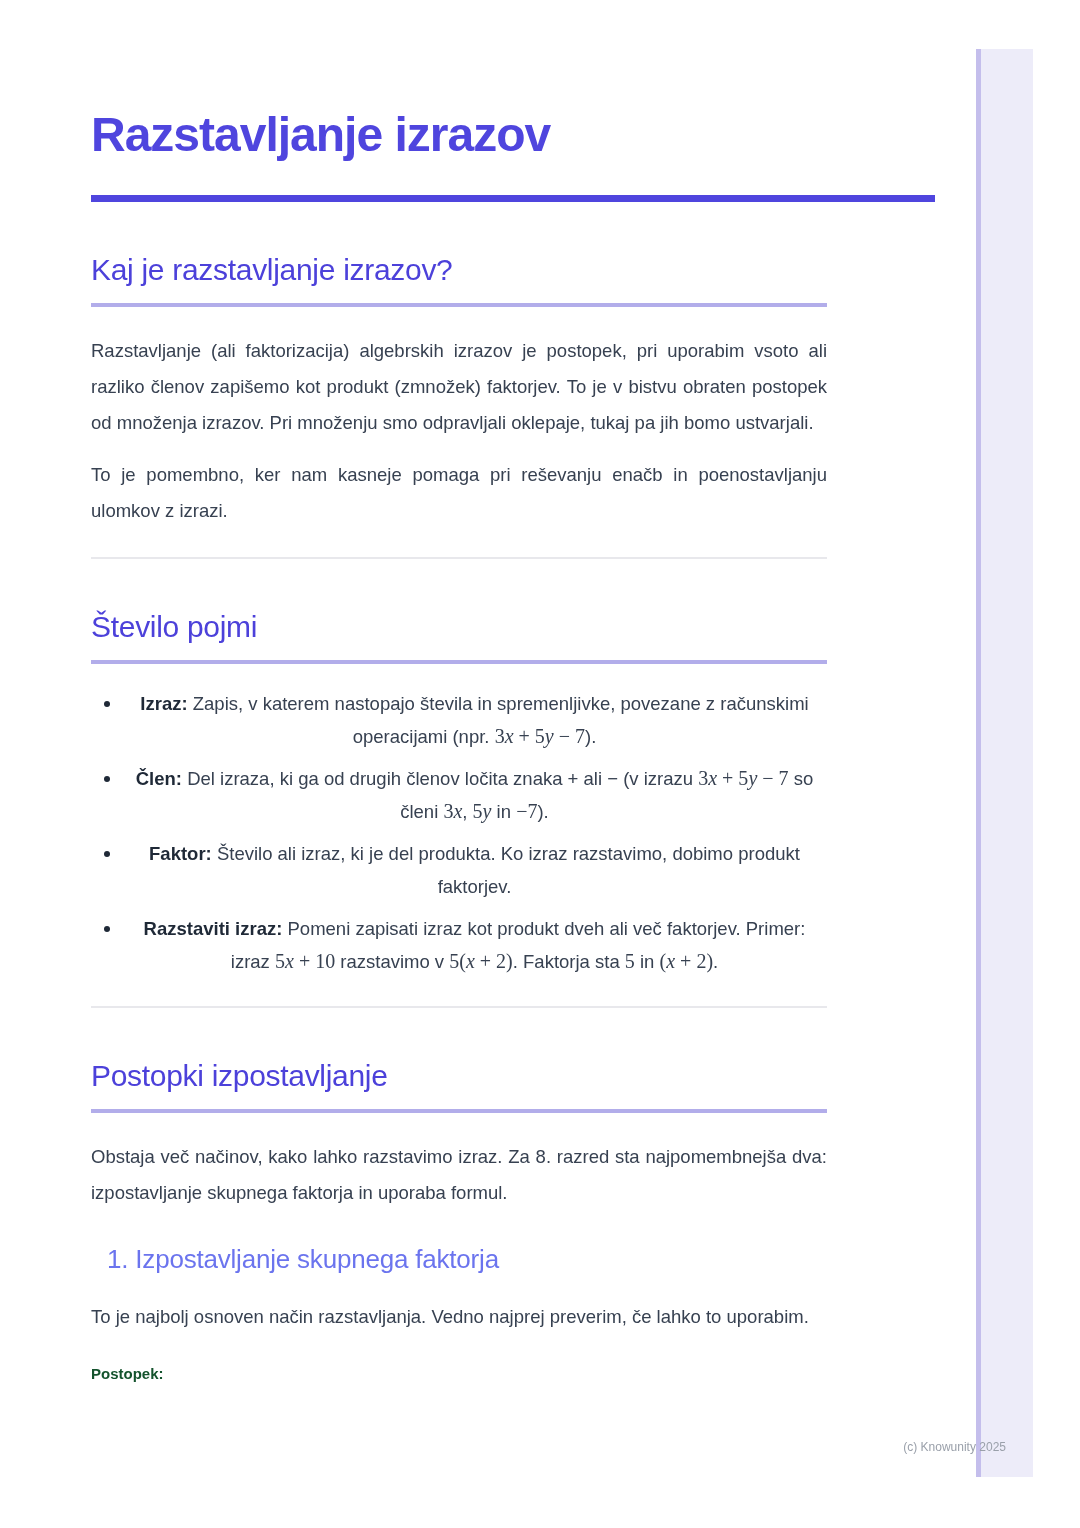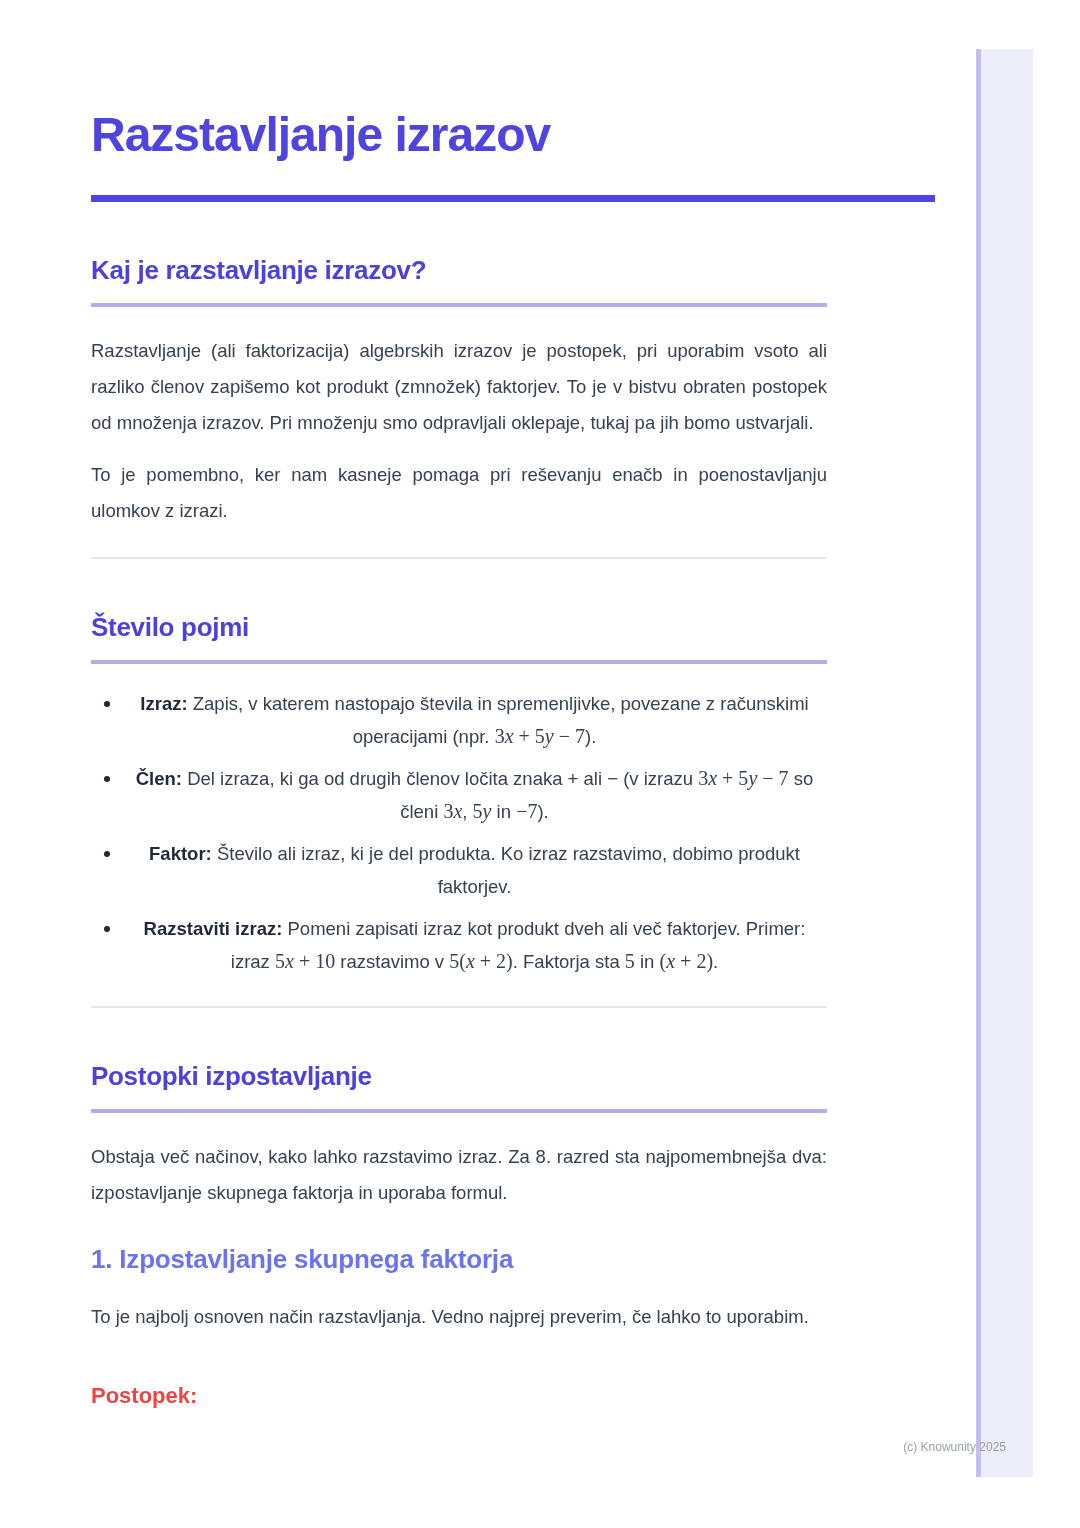--- a/index.html
+++ b/index.html
@@ -38,55 +38,55 @@
     color: #4f45de;
   }
   .h1-rule {
     margin-top: 33px;
     width: 844px;
     height: 7px;
     background: #4f45de;
   }
   h2 {
     margin: 48px 0 0;
-    font-size: 26px;
+    font-size: 30px;
     line-height: 40px;
-    font-weight: 700;
+    font-weight: 400;
     letter-spacing: -0.3px;
     color: #4c41da;
   }
   .h2-rule {
     margin-top: 13px;
     width: 736px;
     height: 4px;
     background: #b2adea;
   }
   h3 {
-    margin: 30px 0 0;
+    margin: 30px 16px 0;
     font-size: 26px;
     line-height: 36px;
-    font-weight: 700;
+    font-weight: 400;
     letter-spacing: -0.2px;
     color: #6b74ee;
   }
   p.body {
     margin: 16px 0 0;
     font-size: 18.5px;
     line-height: 36px;
     color: #374151;
     text-align: justify;
   }
   .h2-rule + p.body { margin-top: 26px; }
   h3 + p.body { margin-top: 22px; }
   p.label {
-    margin: 43px 0 0;
-    font-size: 22px;
+    margin: 21px 0 0;
+    font-size: 15px;
     line-height: 36px;
     font-weight: 700;
-    color: #ef4444;
+    color: #14532d;
   }
   .divider {
     margin-top: 28px;
     width: 736px;
     height: 2px;
     background: #e8e8ec;
   }
   ul.terms {
     list-style: none;
     margin: 23px 0 0;

